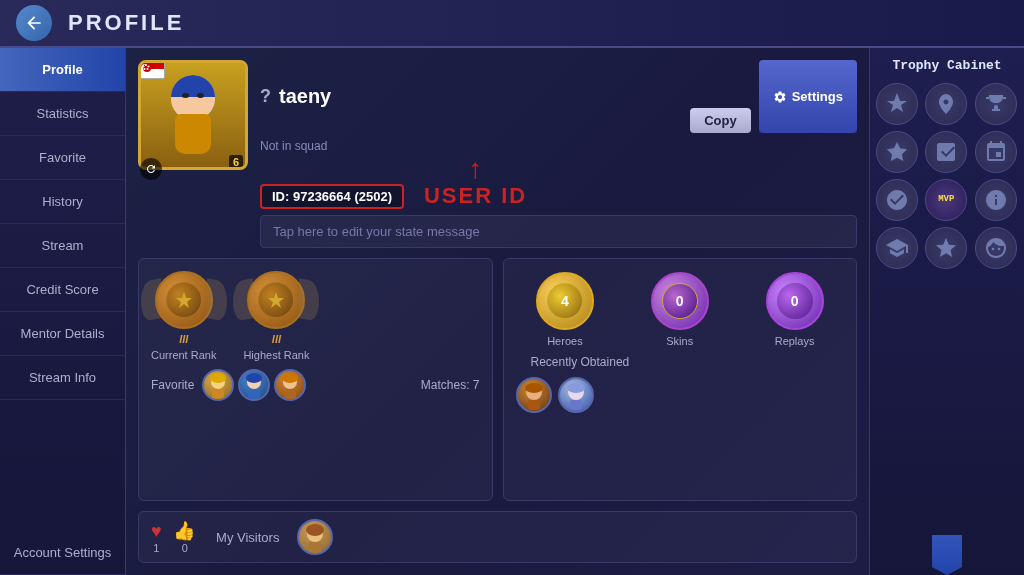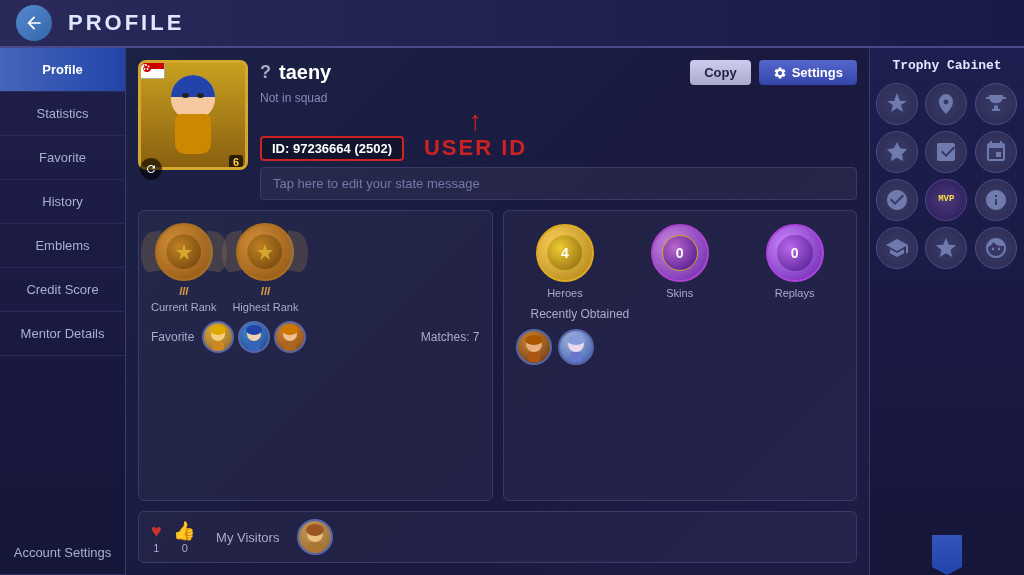--- a/index.html
+++ b/index.html
@@ -228,20 +228,21 @@
       padding: 5px 14px;
       border-radius: 4px;
       font-size: 13px;
       font-weight: bold;
       cursor: pointer;
       border: none;
     }
     .copy-btn {
       background: linear-gradient(to bottom, #ccccee, #aaaacc);
       color: #222244;
+      margin-top: 48px;
     }
     .settings-btn {
       background: linear-gradient(to bottom, #5566cc, #3344aa);
       color: #ffffff;
       display: flex;
       align-items: center;
       gap: 5px;
     }
     .settings-btn svg { width: 14px; height: 14px; fill: white; }
     .profile-squad {
@@ -304,21 +305,21 @@
       border: 1px solid #3a3a6a;
       border-radius: 6px;
       padding: 12px;
       flex: 1;
       display: flex;
       flex-direction: column;
       gap: 8px;
     }
     .rank-row {
       display: flex;
-      gap: 16px;
+      gap: 27px;
       justify-content: flex-start;
     }
     .rank-item {
       display: flex;
       flex-direction: column;
       align-items: center;
       gap: 4px;
     }
     .rank-num {
       font-size: 11px;
@@ -623,27 +624,30 @@
     <div class="sidebar-item">
       <span>Statistics</span>
     </div>
     <div class="sidebar-item">
       <span>Favorite</span>
     </div>
     <div class="sidebar-item">
       <span>History</span>
     </div>
     <div class="sidebar-item">
-      <span>Emblems</span>
+      <span>Stream</span>
     </div>
     <div class="sidebar-item">
       <span>Credit Score</span>
     </div>
     <div class="sidebar-item">
       <span>Mentor Details</span>
+    </div>
+    <div class="sidebar-item">
+      <span>Stream Info</span>
     </div>
     <div class="sidebar-item" style="margin-top:auto;">
       <span>Account Settings</span>
     </div>
   </div>
 
   <div class="content-area">
 
     <div class="profile-top-row">
 

